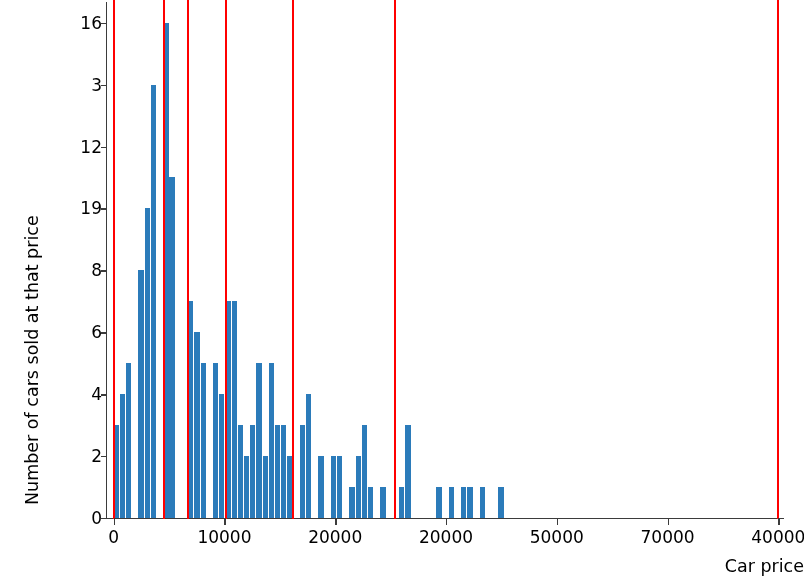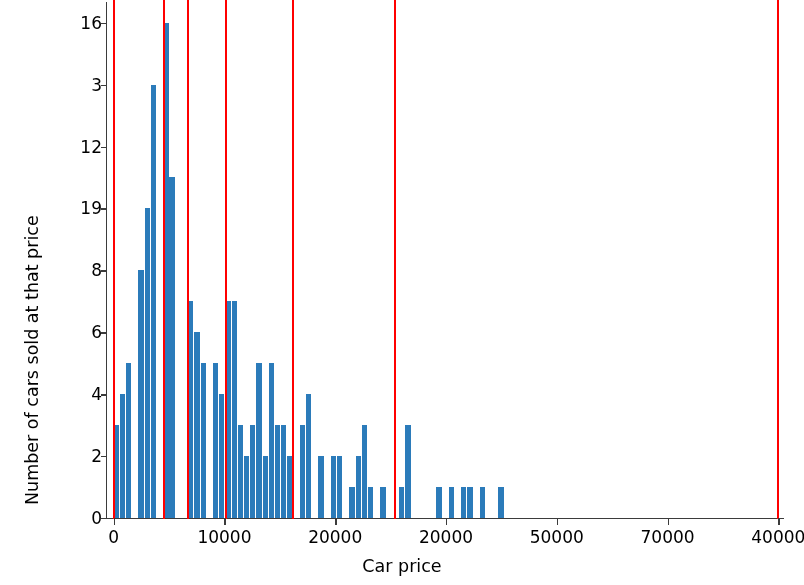--- a/index.html
+++ b/index.html
@@ -34,21 +34,21 @@
     white-space: nowrap;
     font-size: 17.5px;
     color: #000000;
     letter-spacing: 0px;
   }
   #xlabel {
     position: absolute;
     left: 0px;
     top: 556px;
     width: 804px;
-    text-align: center;
+    text-align: right;
     font-size: 17.5px;
     color: #000000;
   }
   
   #plot {
     position: absolute;
     left: 106px;
     top: 2px;
     width: 678px;
     height: 517px;

